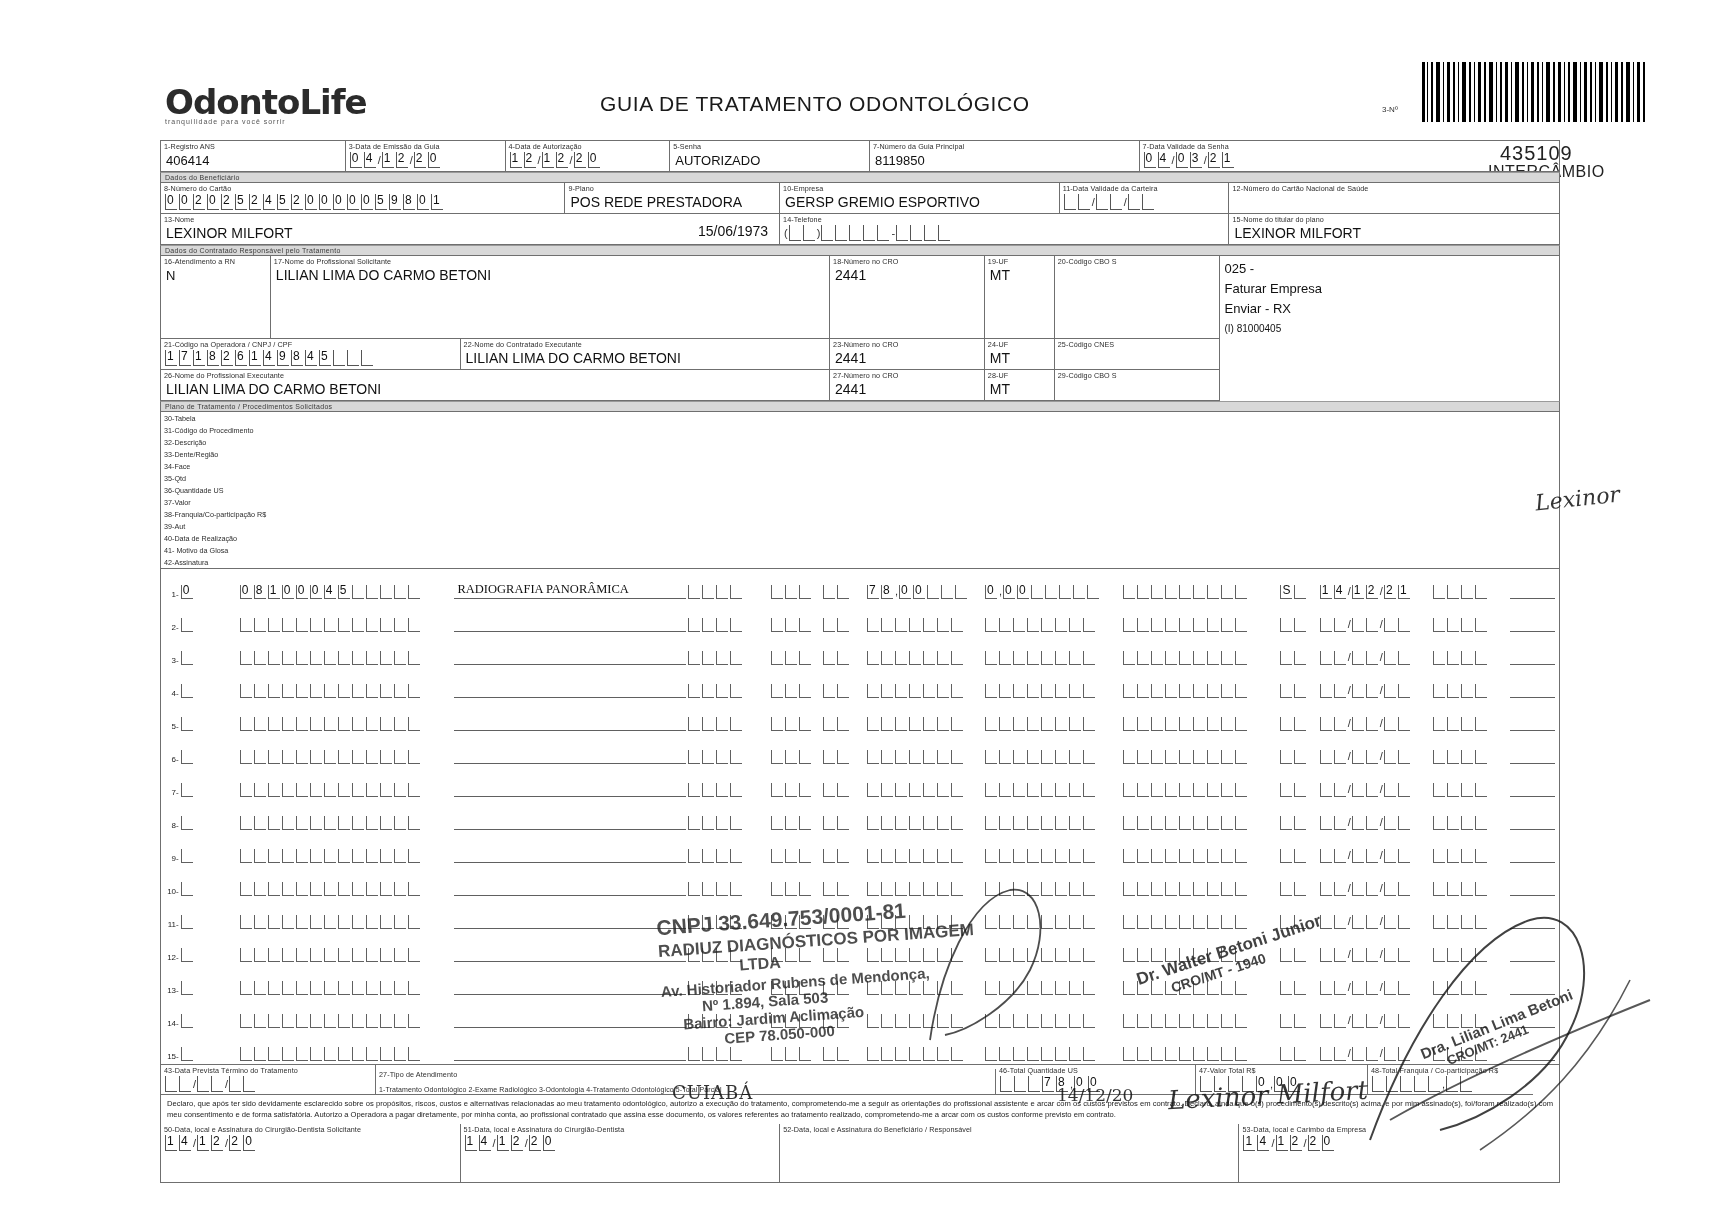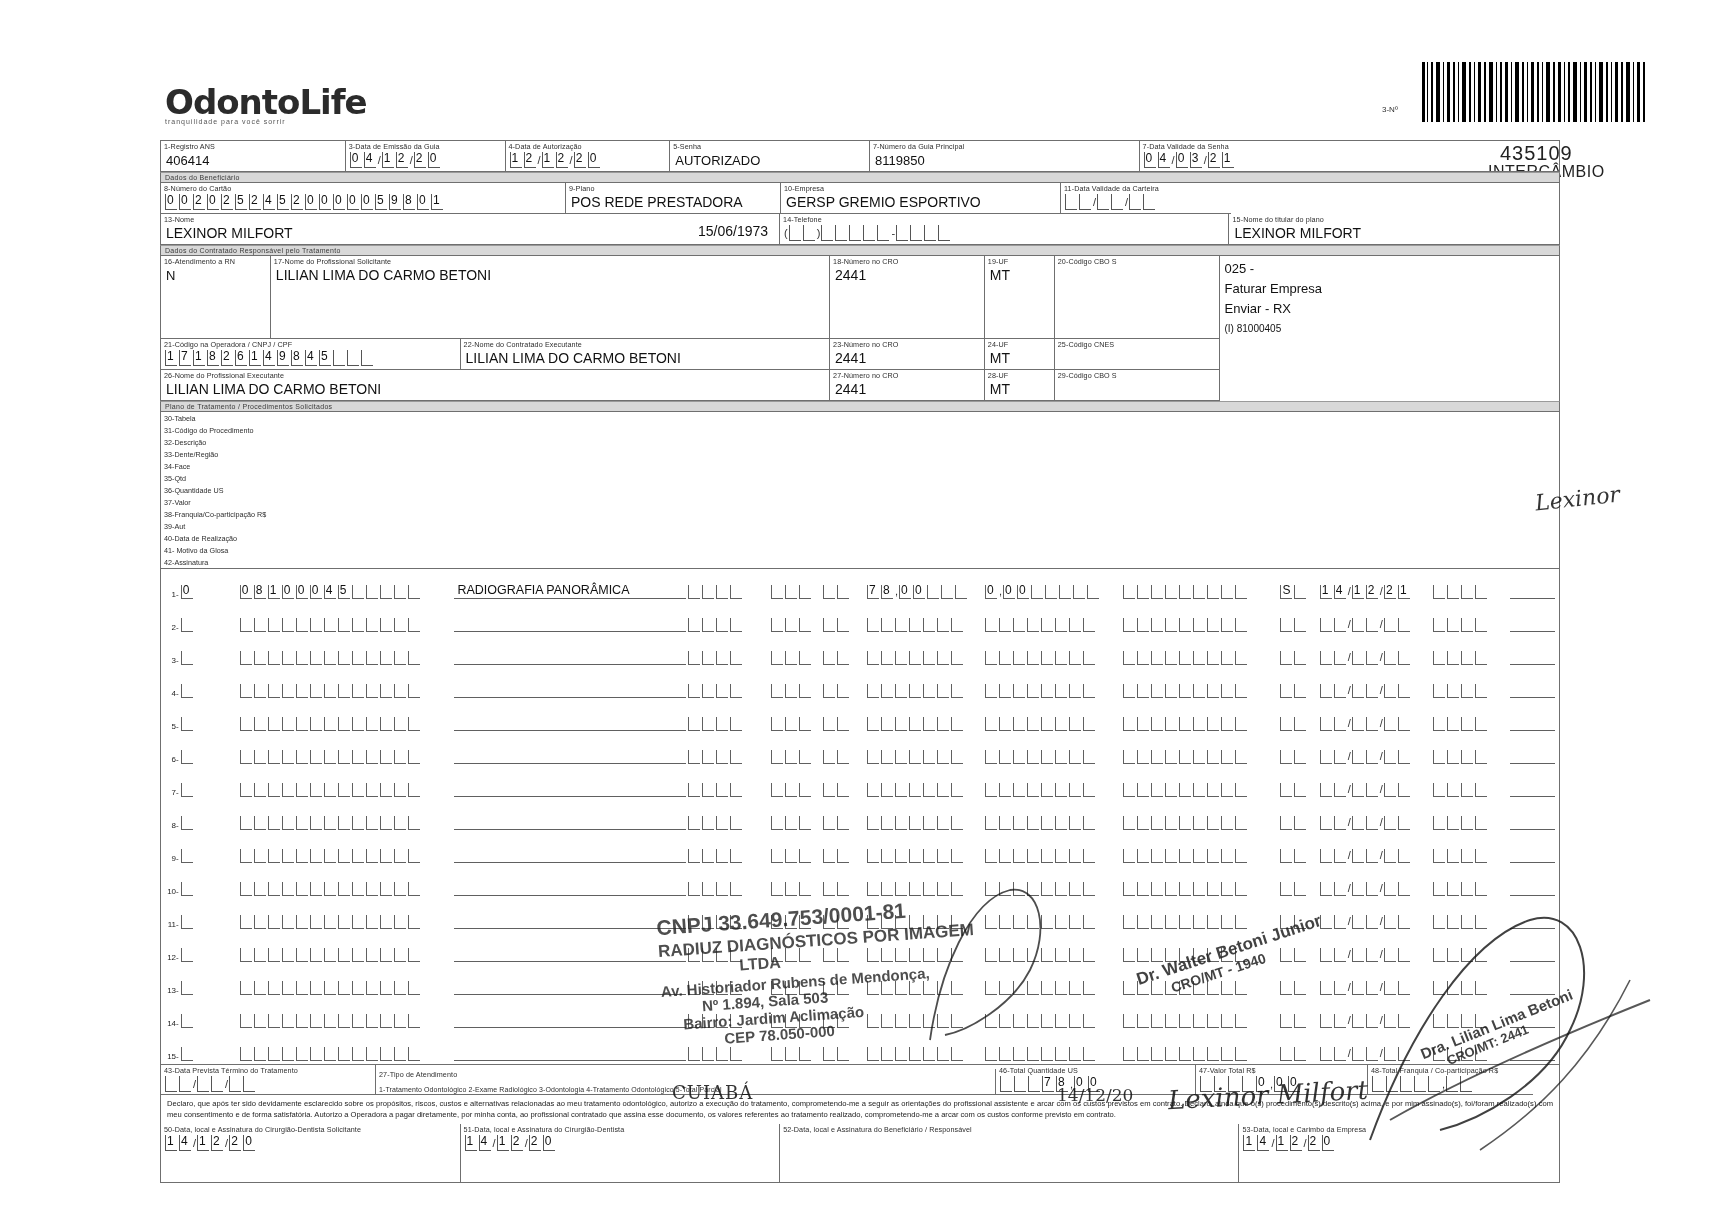--- a/index.html
+++ b/index.html
@@ -52,20 +52,21 @@
 </style>
 </head>
 <body>
 
 <div class="page">
 
   <div class="logo">
     <div class="logo-text">OdontoLife</div>
     <div class="logo-sub">tranquilidade para você sorrir</div>
   </div>
+  <div class="title">GUIA DE TRATAMENTO ODONTOLÓGICO</div>
 
   <div class="barcode">
     <svg width="230" height="60" viewBox="0 0 230 60">
       <g fill="#000">
         <rect x="2" y="0" width="3" height="60"></rect>
           <rect x="7" y="0" width="1" height="60"></rect>
         <rect x="11" y="0" width="2" height="60"></rect>
           <rect x="16" y="0" width="4" height="60"></rect>
         <rect x="23" y="0" width="1" height="60"></rect>
           <rect x="27" y="0" width="3" height="60"></rect>
@@ -288,20 +289,24 @@
           <div class="bx"></div>
             <div class="bx"></div>
             <div class="sep">/</div>
           <div class="bx"></div>
             <div class="bx"></div>
             <div class="sep">/</div>
           <div class="bx"></div>
             <div class="bx"></div>
         </div>
       </div>
+      <div class="cell" style="width:330px">
+        <span class="lbl">12-Número do Cartão Nacional de Saúde</span>
+        <span class="val"></span>
+      </div>
     </div>
 
     <div class="row">
       <div class="cell" style="width:620px">
         <span class="lbl">13-Nome</span>
         <span class="val big">LEXINOR MILFORT</span>
         <span class="val big" style="position:absolute;right:6px;top:8px;">15/06/1973</span>
       </div>
       <div class="cell" style="width:450px">
         <span class="lbl">14-Telefone</span>
@@ -498,21 +503,21 @@
                 <span>5</span>
               </div>
               <div class="d"></div>
               <div class="d"></div>
               <div class="d"></div>
               <div class="d"></div>
               <div class="d"></div>
             </div>
           </div>
           <div class="c" style="width: 240px;">
-            <div class="uline" style="width: 232px; margin-left: 3px;">
+            <div class="uline" style="width: 232px; margin-left: 3px; font-family: Liberation Serif, serif;">
               <span>RADIOGRAFIA PANORÂMICA</span>
             </div>
           </div>
           <div class="c" style="width: 85px;">
             <div class="dashes">
               <div class="d"></div>
               <div class="d"></div>
               <div class="d"></div>
               <div class="d"></div>
             </div>

